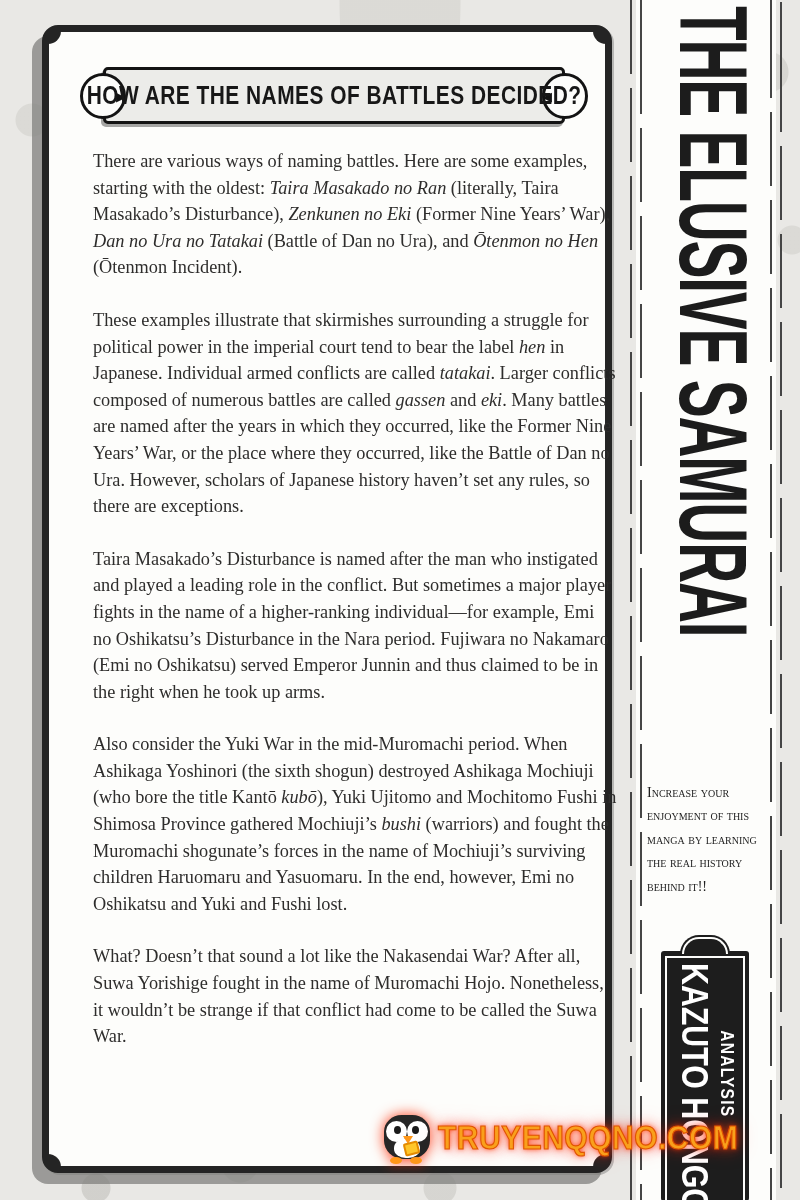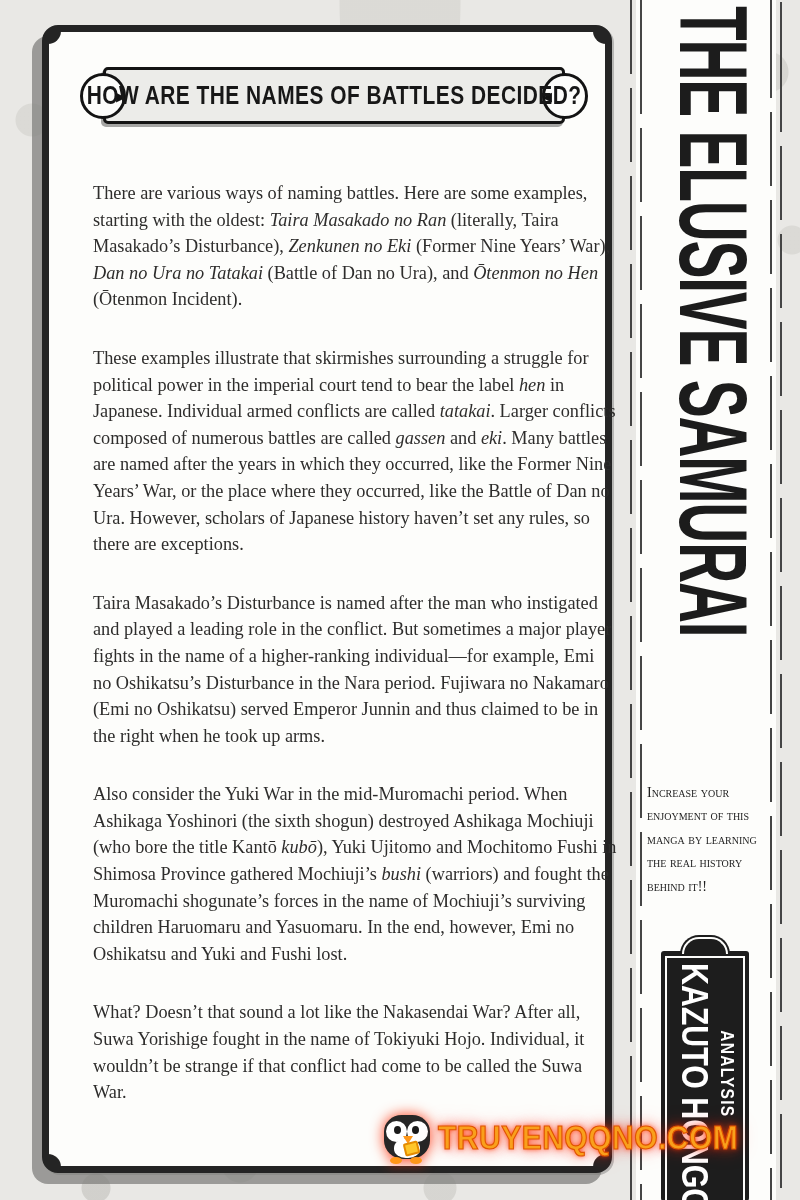--- a/index.html
+++ b/index.html
@@ -54,21 +54,21 @@
   .tri { position:absolute; top:50%; transform:translateY(-50%); font-size:13px; color:#131313; line-height:1; }
   .tri.left { left:10px; }
   .tri.right { right:10px; }
 
   
   .article {
     position:absolute; left:44px; top:116px; width:524px;
     font-size:18.3px; line-height:26.6px; color:#2e2d2c;
     text-align:left;
   }
-  .article p { margin-bottom:26px;margin-top:32px; }
+  .article p { margin-bottom:26px; }
 
   
   .strip { position:absolute; left:636px; top:0; width:140px; height:1200px; background:#fdfdfb; }
   .dash-line {
     position:absolute; top:0; width:2px; height:1200px;
     background-image:repeating-linear-gradient(180deg, #454545 0 74px, transparent 74px 88px);
   }
   .dash-line.l1 { left:630px; }
   .dash-line.l2 { left:640px; background-position:0 40px; }
   .dash-line.r1 { left:770px; background-position:0 24px; }
@@ -177,21 +177,21 @@
       <span class="tri left">▶</span>
       <span class="tri right">◀</span>
       <div class="banner-title">HOW ARE THE NAMES OF BATTLES DECIDED?</div>
     </div>
 
     <div class="article">
         <p><span>There are various ways of naming battles. Here are some examples, starting with the oldest: </span><i>Taira Masakado no Ran</i><span> (literally, Taira Masakado’s Disturbance), </span><i>Zenkunen no Eki</i><span> (Former Nine Years’ War), </span><i>Dan no Ura no Tatakai</i><span> (Battle of Dan no Ura), and </span><i>Ōtenmon no Hen</i><span> (Ōtenmon Incident).</span></p>
         <p><span>These examples illustrate that skirmishes surrounding a struggle for political power in the imperial court tend to bear the label </span><i>hen</i><span> in Japanese. Individual armed conflicts are called </span><i>tatakai</i><span>. Larger conflicts composed of numerous battles are called </span><i>gassen</i><span> and </span><i>eki</i><span>. Many battles are named after the years in which they occurred, like the Former Nine Years’ War, or the place where they occurred, like the Battle of Dan no Ura. However, scholars of Japanese history haven’t set any rules, so there are exceptions.</span></p>
         <p><span>Taira Masakado’s Disturbance is named after the man who instigated and played a leading role in the conflict. But sometimes a major player fights in the name of a higher-ranking individual—for example, Emi no Oshikatsu’s Disturbance in the Nara period. Fujiwara no Nakamaro (Emi no Oshikatsu) served Emperor Junnin and thus claimed to be in the right when he took up arms.</span></p>
         <p><span>Also consider the Yuki War in the mid-Muromachi period. When Ashikaga Yoshinori (the sixth shogun) destroyed Ashikaga Mochiuji (who bore the title Kantō </span><i>kubō</i><span>), Yuki Ujitomo and Mochitomo Fushi in Shimosa Province gathered Mochiuji’s </span><i>bushi</i><span> (warriors) and fought the Muromachi shogunate’s forces in the name of Mochiuji’s surviving children Haruomaru and Yasuomaru. In the end, however, Emi no Oshikatsu and Yuki and Fushi lost.</span></p>
-        <p><span>What? Doesn’t that sound a lot like the Nakasendai War? After all, Suwa Yorishige fought in the name of Tokiyuki Hojo. Individual, it wouldn’t be strange if that conflict had come to be called the Suwa War.</span></p>
+        <p><span>What? Doesn’t that sound a lot like the Nakasendai War? After all, Suwa Yorishige fought in the name of Muromachi Hojo. Nonetheless, it wouldn’t be strange if that conflict had come to be called the Suwa War.</span></p>
       </div>
   </div>
 
   <div class="watermark">
     <div class="penguin">
       <div class="body"></div>
       <div class="eyeL"></div>
         <div class="eyeR"></div>
       <div class="pupL"></div>
         <div class="pupR"></div>

